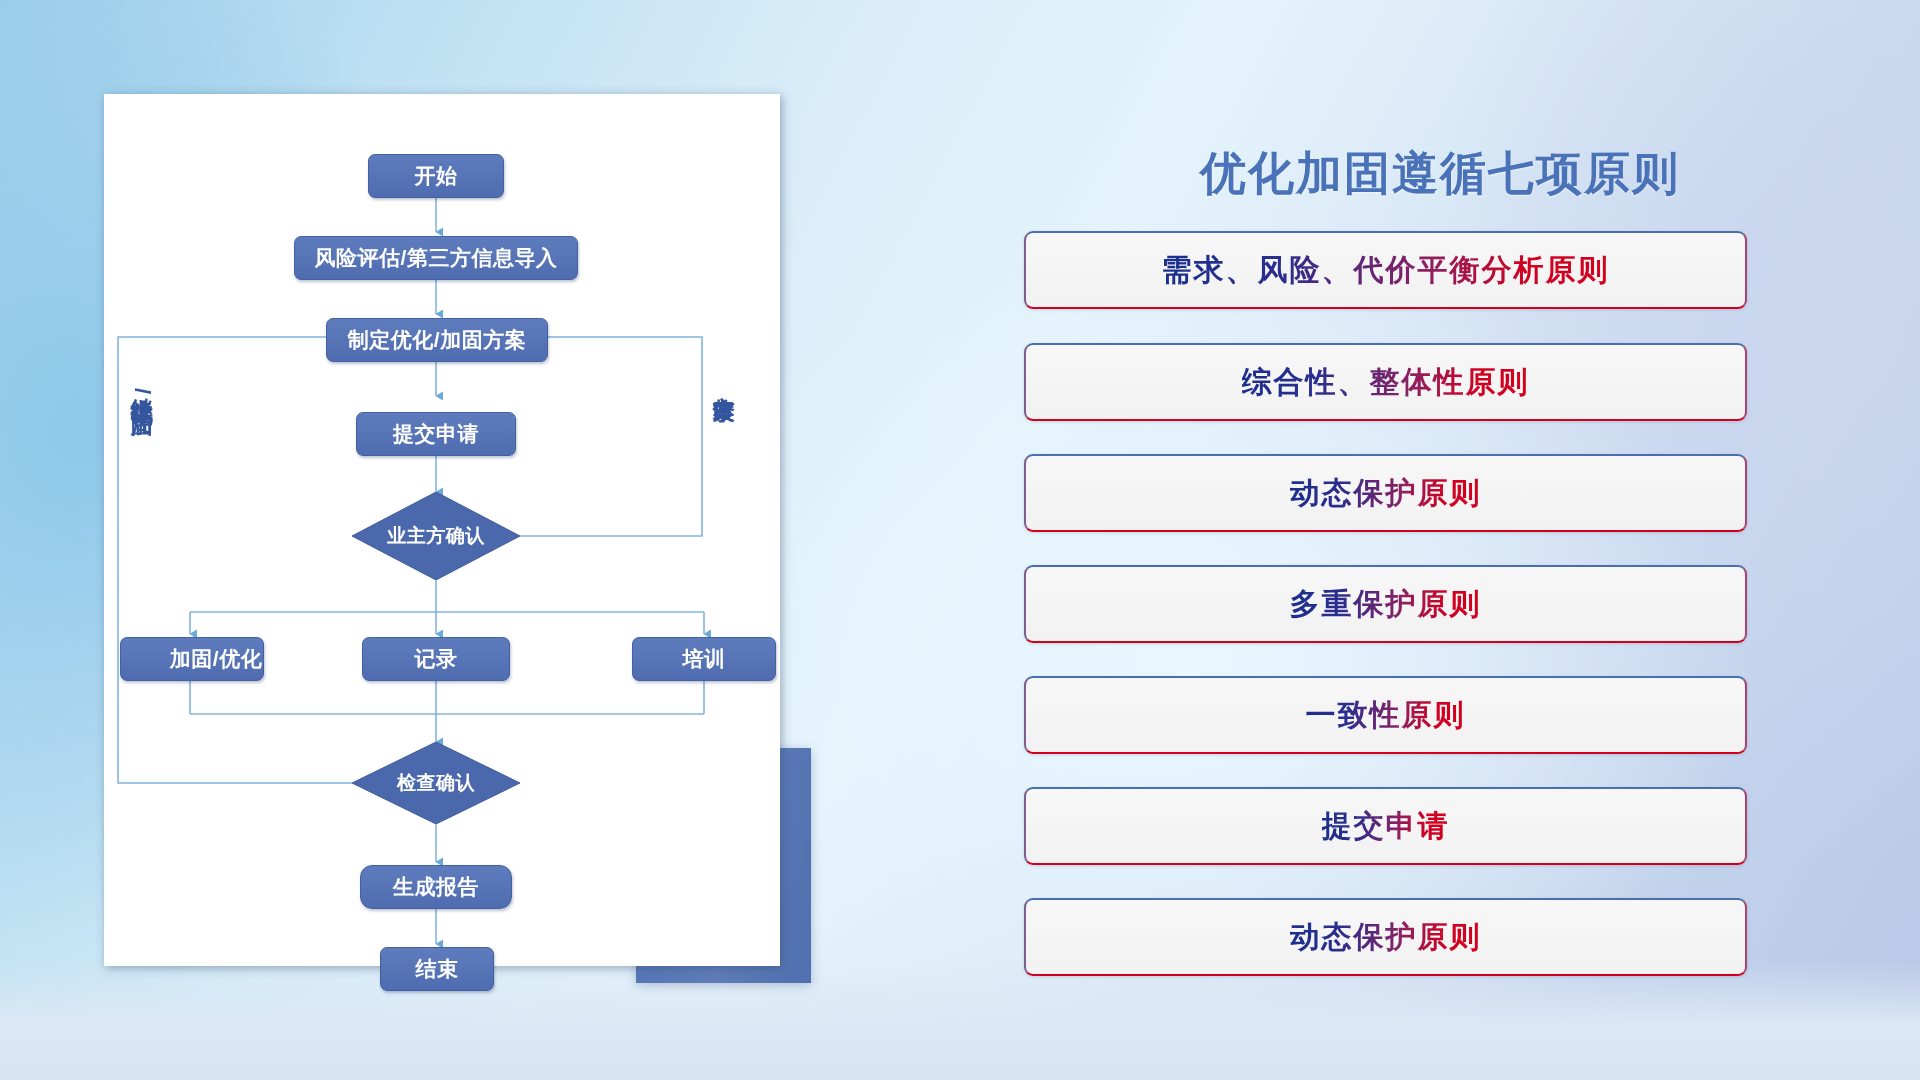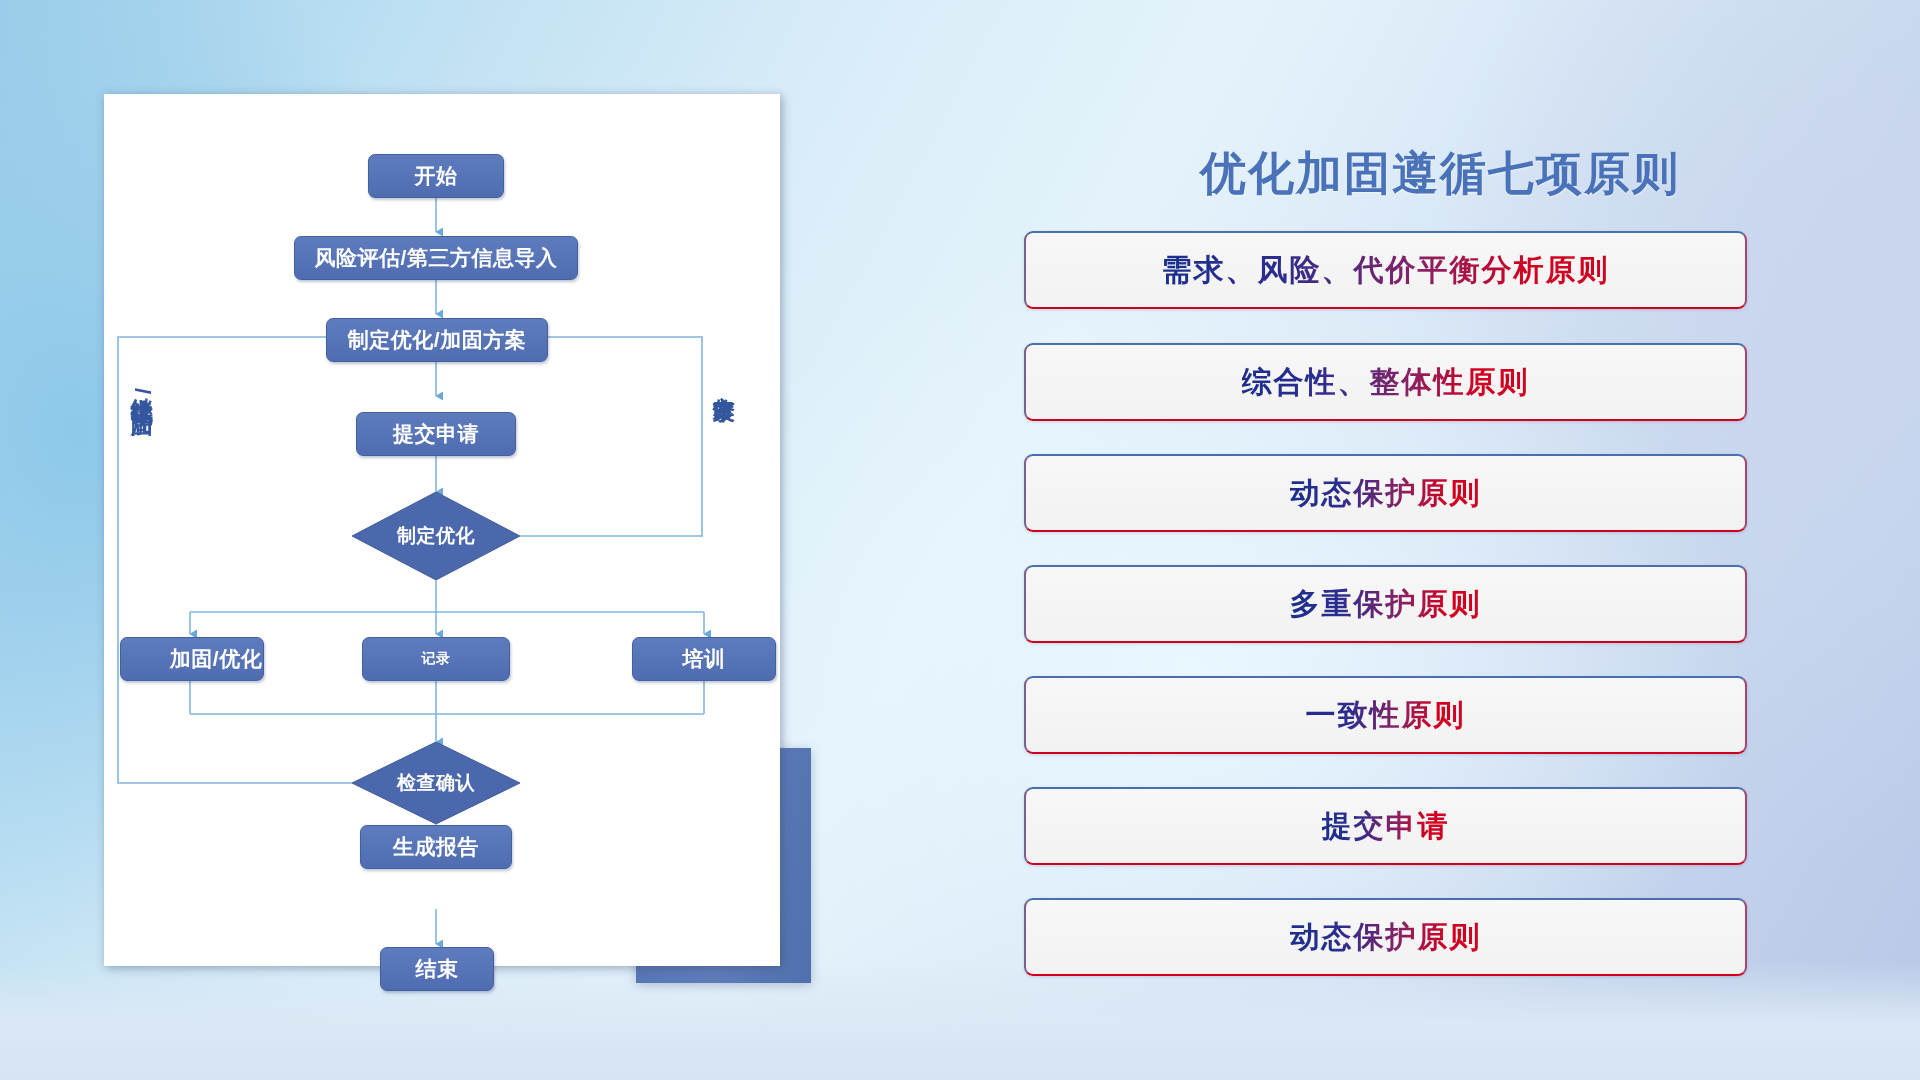--- a/index.html
+++ b/index.html
@@ -135,46 +135,46 @@
 
   <div class="node" style="left:252px;top:318px;width:160px;height:44px;font-size:21px;">
     <span>提交申请</span>
   </div>
 
   <div class="diamond" style="left:248px;top:398px;width:168px;height:88px;">
     <svg width="168" height="88" viewBox="0 0 168 88">
       <polygon points="84,0 168,44 84,88 0,44" fill="#4a68ab" stroke="#415d9b" stroke-width="1"></polygon>
     </svg>
     <div class="dlabel" style="font-size:19px;">
-      <span>制定优化</span>
+      <span>业主方确认</span>
     </div>
   </div>
 
   <div class="node" style="left:16px;top:543px;width:144px;height:44px;font-size:21px;padding-left:48px;">
     <span>加固/优化</span>
   </div>
 
-  <div class="node" style="left:258px;top:543px;width:148px;height:44px;font-size:14px;">
+  <div class="node" style="left:258px;top:543px;width:148px;height:44px;font-size:21px;">
     <span>记录</span>
   </div>
 
   <div class="node" style="left:528px;top:543px;width:144px;height:44px;font-size:21px;">
     <span>培训</span>
   </div>
 
   <div class="diamond" style="left:248px;top:648px;width:168px;height:82px;">
     <svg width="168" height="82" viewBox="0 0 168 82">
       <polygon points="84,0 168,41 84,82 0,41" fill="#4a68ab" stroke="#415d9b" stroke-width="1"></polygon>
     </svg>
     <div class="dlabel" style="font-size:19px;">
       <span>检查确认</span>
     </div>
   </div>
 
-  <div class="node" style="left:256px;top:731px;width:152px;height:44px;font-size:21px;">
+  <div class="node" style="left:256px;top:771px;width:152px;height:44px;font-size:21px;border-radius:12px;">
     <span>生成报告</span>
   </div>
 
   <div class="node" style="left:276px;top:853px;width:114px;height:44px;font-size:21px;">
     <span>结束</span>
   </div>
 
   <div class="vlabel slash" style="left:26px;top:286px;font-size:22px;">
     <span>继续优化/加固</span>
   </div>

